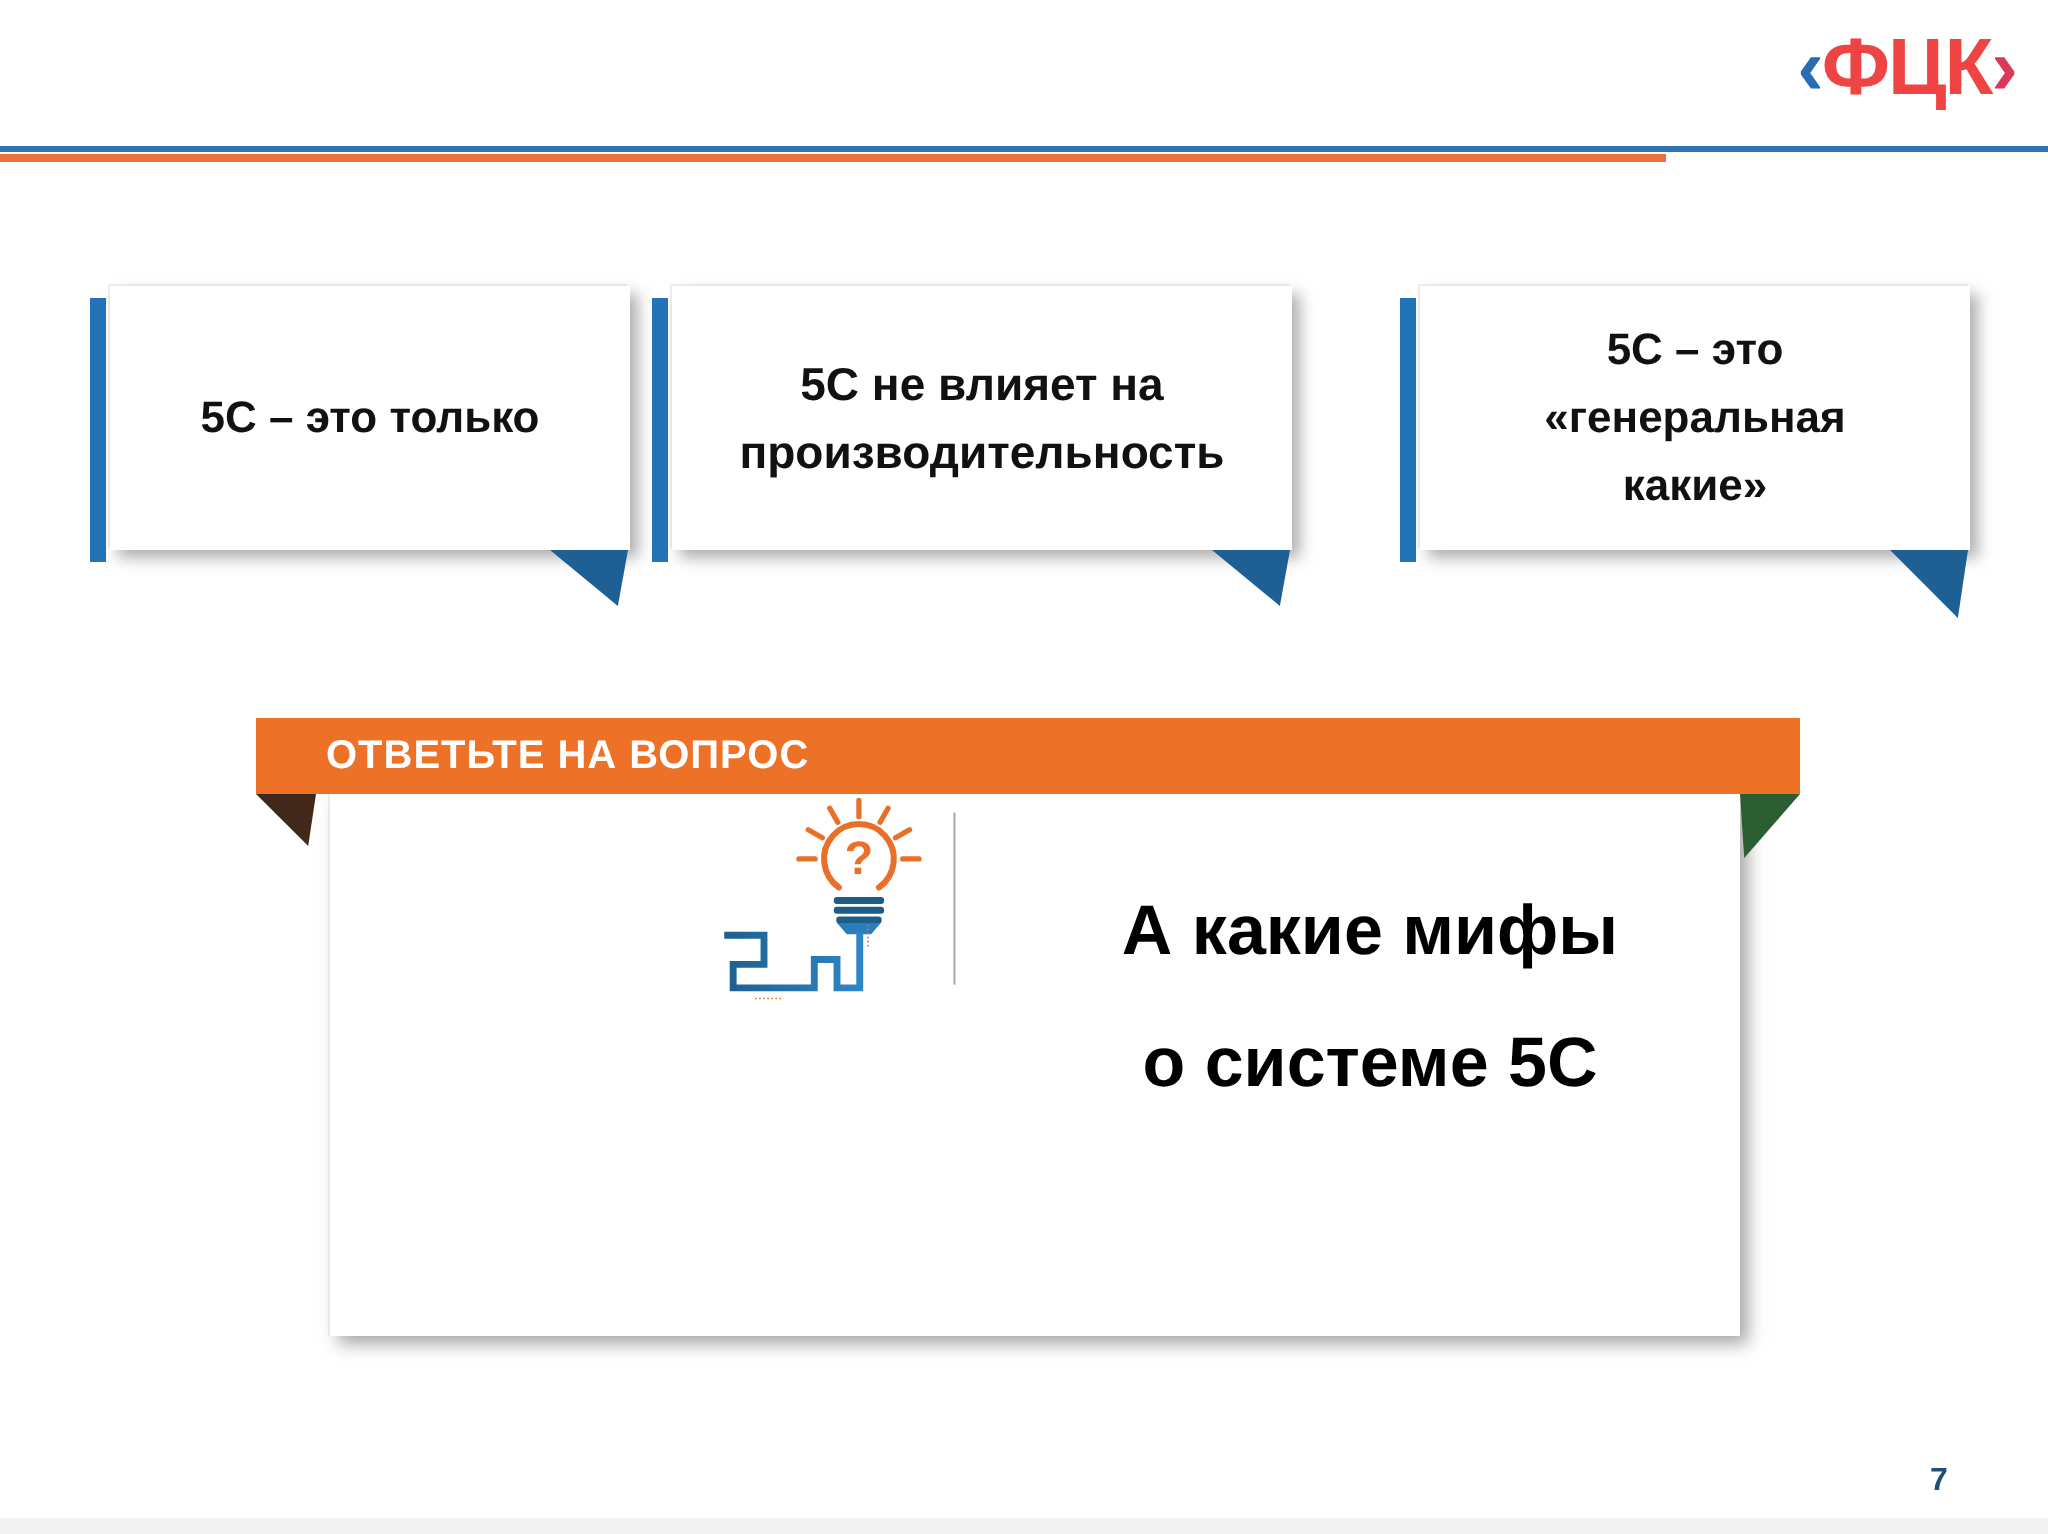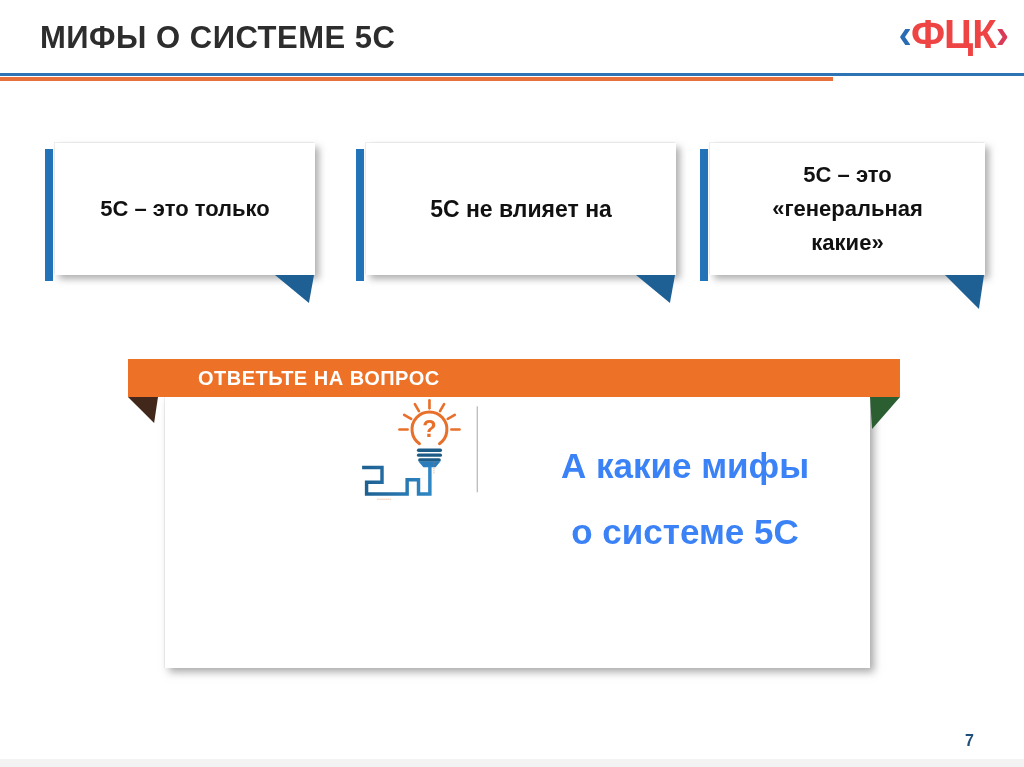--- a/index.html
+++ b/index.html
@@ -27,71 +27,71 @@
     position:absolute;left:0;top:0;width:100%;height:100%;background:#ffffff;
     box-shadow:4px 4px 7px rgba(110,110,110,.55), -1px -1px 0 rgba(0,0,0,.06);
     display:flex;flex-direction:column;align-items:center;justify-content:center;
     text-align:center;color:#111;font-weight:700;
   }
   .myth-box .ln{line-height:34px;}
   .myth-bar{position:absolute;left:-10px;top:6px;width:8px;height:132px;background:#2273b8;}
   .myth-tail{position:absolute;bottom:-28px;right:1px;width:39px;height:28px;background:#1e5f94;
     clip-path:polygon(0 0,100% 0,87% 100%);}
   #card1{left:55px;width:260px;} #card1 .myth-box{font-size:22px;gap:20px;}
-  #card2{left:366px;width:310px;} #card2 .myth-box{font-size:23px;}
+  #card2{left:336px;width:310px;} #card2 .myth-box{font-size:23px;}
   #card3{left:710px;width:275px;} #card3 .myth-box{font-size:22px;}
   #card3 .myth-tail{height:34px;bottom:-34px;}
   
   .banner{
     position:absolute;left:128px;top:359px;width:772px;height:38px;background:#ed7228;
     display:flex;align-items:center;z-index:3;
   }
-  .banner-label{color:#ffffff;font-weight:700;font-size:20px;letter-spacing:.5px;padding-left:70px;}
+  .banner-label{color:#ffffff;font-weight:700;font-size:20px;letter-spacing:.5px;padding-left:35px;}
   .fold-left{position:absolute;left:128px;top:397px;width:30px;height:26px;background:#42281a;
     clip-path:polygon(0 0,100% 0,87% 100%);z-index:2;}
   .fold-right{position:absolute;left:870px;top:397px;width:30px;height:32px;background:#2b5e31;
     clip-path:polygon(0 0,100% 0,7% 100%);z-index:2;}
   
   .qcard{
     position:absolute;left:165px;top:397px;width:705px;height:271px;background:#ffffff;
     box-shadow:4px 4px 8px rgba(110,110,110,.6), -1px 0 0 rgba(0,0,0,.05);z-index:1;
   }
   .qcard-svg{position:absolute;left:0;top:0;}
   .question-text{
     position:absolute;left:347px;top:36px;width:346px;text-align:center;
-    font-size:35px;font-weight:700;color:#3b82f6;line-height:66px;
+    font-size:35px;font-weight:700;color:#000000;line-height:66px;
   }
   
   .page-number{position:absolute;left:965px;top:732px;font-size:16px;font-weight:700;color:#1f4e79;}
   .bottom-strip{position:absolute;left:0;bottom:0;width:1024px;height:8px;background:#f3f3f3;}
 </style>
 </head>
 <body>
 
 <div class="slide">
 
-  <div class="title">МИФЫ О СИСТЕМЕ 5С</div>
   <div class="logo">
     <span class="lb">‹</span><span class="ltxt">ФЦК</span><span class="rb">›</span>
   </div>
   <div class="rule-blue"></div>
   <div class="rule-orange"></div>
 
   <div class="myth-card" id="card1">
     <div class="myth-bar"></div>
     <div class="myth-box">
       <div class="ln">5С – это только</div>
     </div>
     <div class="myth-tail"></div>
   </div>
 
   <div class="myth-card" id="card2">
     <div class="myth-bar"></div>
     <div class="myth-box">
       <div class="ln">5С не влияет на</div>
+      <div class="ln">производительность</div>
     </div>
     <div class="myth-tail"></div>
   </div>
 
   <div class="myth-card" id="card3">
     <div class="myth-bar"></div>
     <div class="myth-box">
       <div class="ln">5С – это</div>
       <div class="ln">«генеральная</div>
       <div class="ln">какие»</div>

